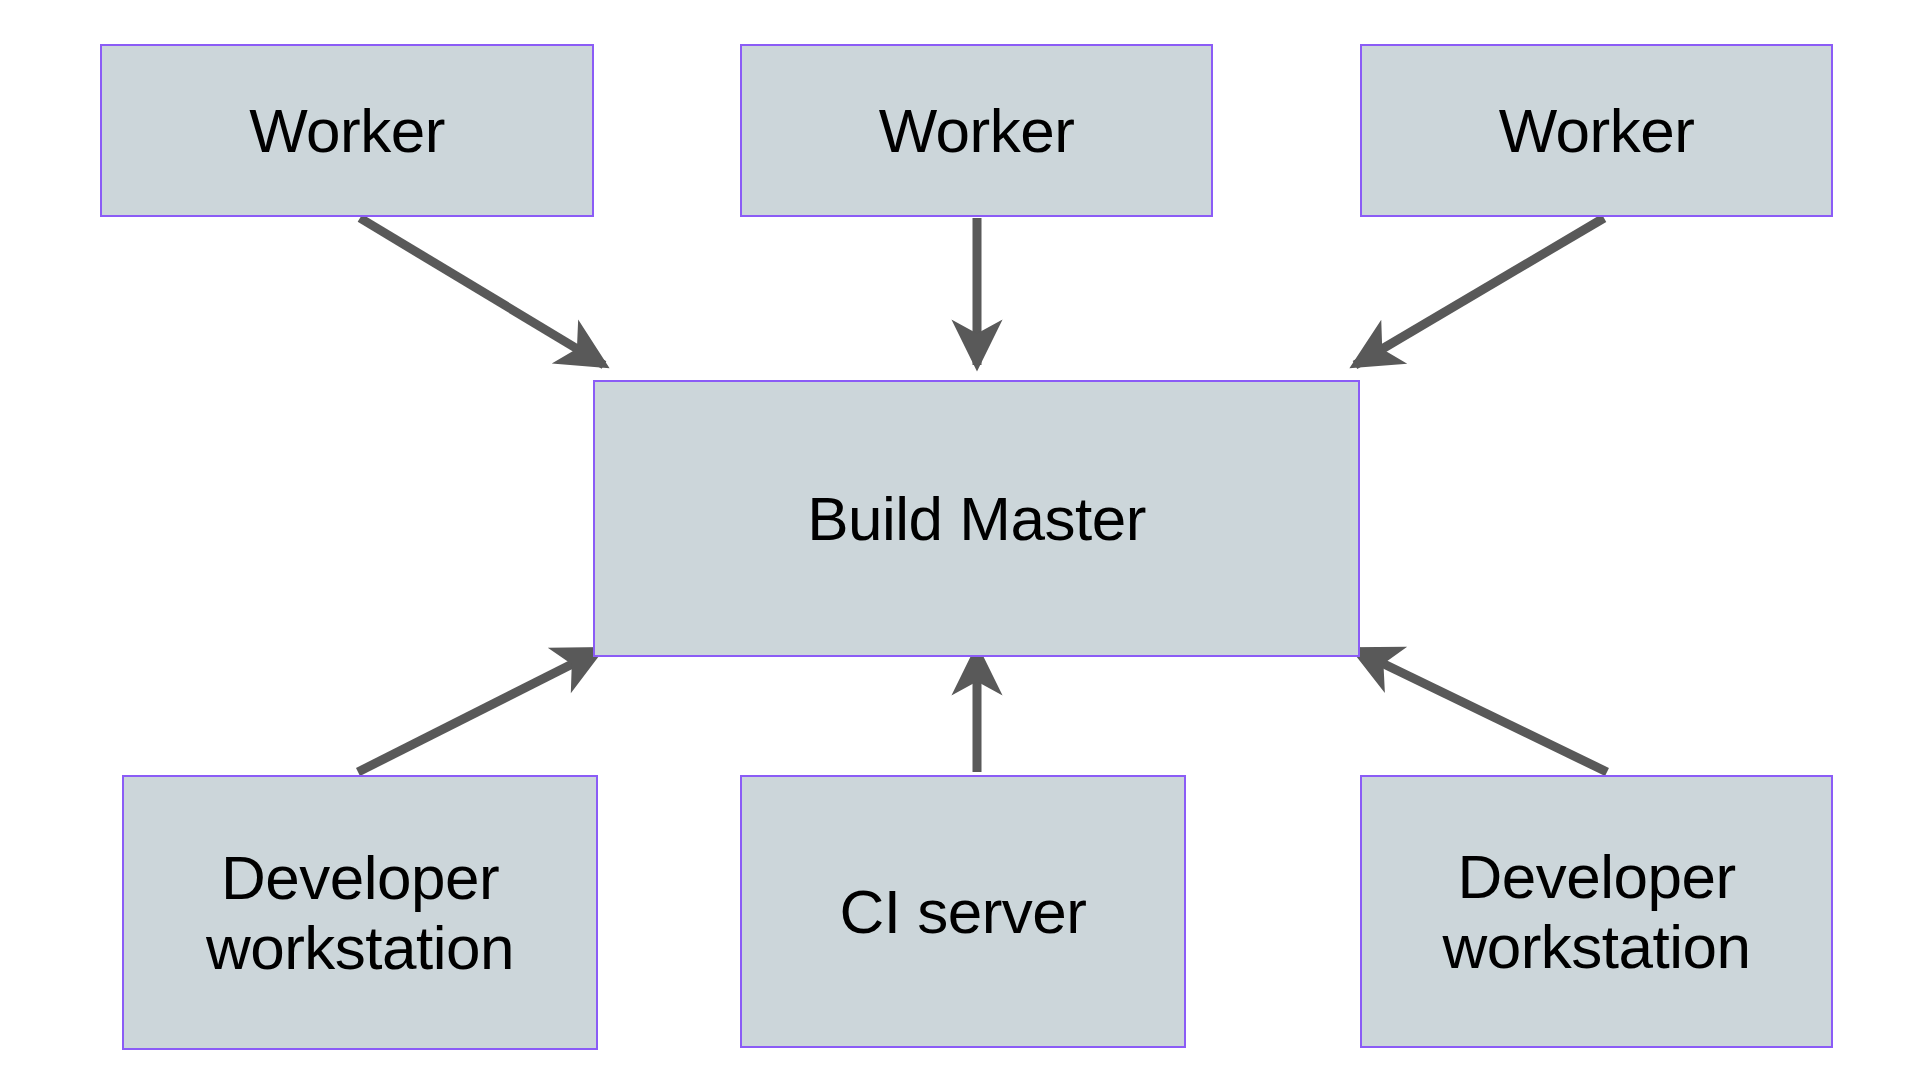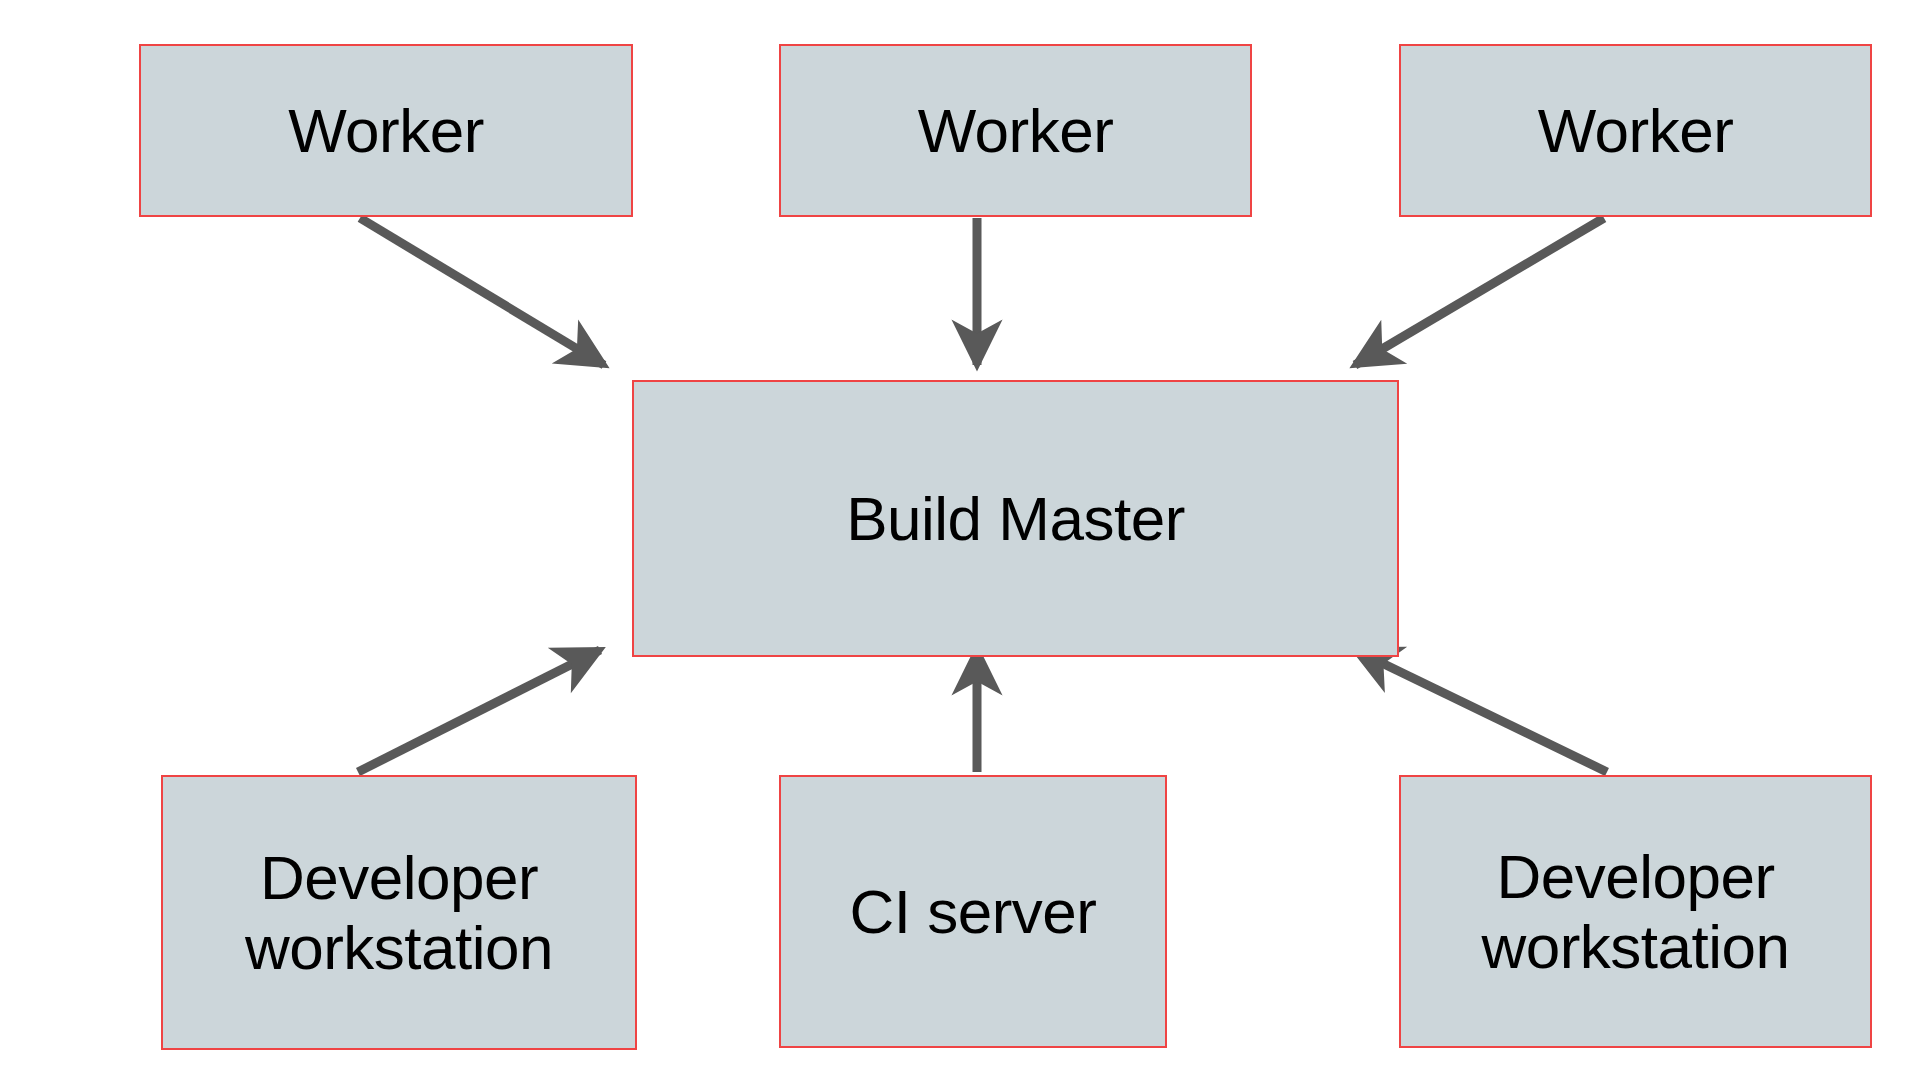--- a/index.html
+++ b/index.html
@@ -23,43 +23,42 @@
     left: 0;
     top: 0;
     width: 1910px;
     height: 1090px;
     pointer-events: none;
   }
   .node {
     position: absolute;
     box-sizing: border-box;
     background: #ccd6da;
-    border: 2px solid #ef4444;
+    border: 2px solid #8b5cf6;
     display: flex;
     align-items: center;
     justify-content: center;
     text-align: center;
-    margin-left: 39px;
   }
   .node-label {
     color: #000000;
     font-family: "Liberation Sans", sans-serif;
     font-weight: 400;
     line-height: 1.12;
     white-space: pre-line;
     letter-spacing: -0.5px;
   }
 
   
   #node-worker-1 { left: 100px;  top: 44px;  width: 494px; height: 173px; }
   #node-worker-2 { left: 740px;  top: 44px;  width: 473px; height: 173px; }
   #node-worker-3 { left: 1360px; top: 44px;  width: 473px; height: 173px; }
   #node-build-master { left: 593px; top: 380px; width: 767px; height: 277px; }
   #node-dev-workstation-left  { left: 122px;  top: 775px; width: 476px; height: 275px; }
-  #node-ci-server             { left: 740px;  top: 775px; width: 388px; height: 273px; }
+  #node-ci-server             { left: 740px;  top: 775px; width: 446px; height: 273px; }
   #node-dev-workstation-right { left: 1360px; top: 775px; width: 473px; height: 273px; }
 
   #node-worker-1 .node-label,
   #node-worker-2 .node-label,
   #node-worker-3 .node-label { font-size: 62px; }
   #node-build-master .node-label { font-size: 62px; }
   #node-dev-workstation-left .node-label,
   #node-dev-workstation-right .node-label { font-size: 62px; }
   #node-ci-server .node-label { font-size: 62px; }
 </style>

